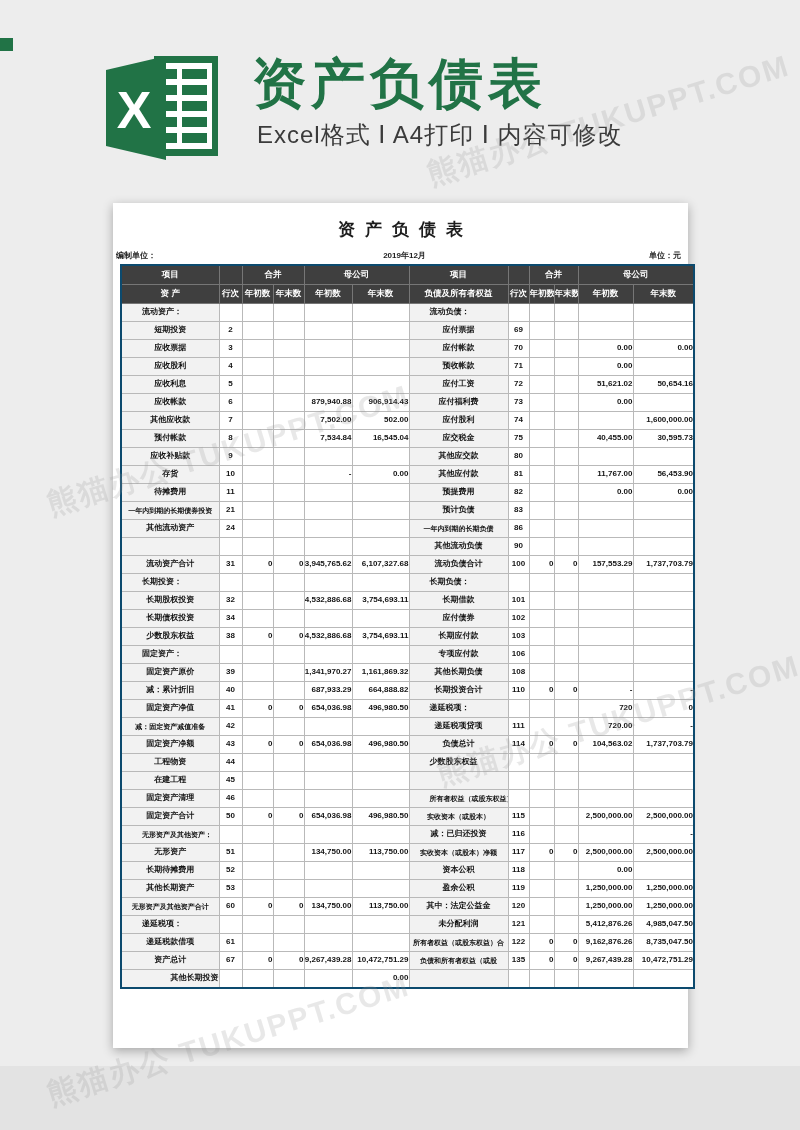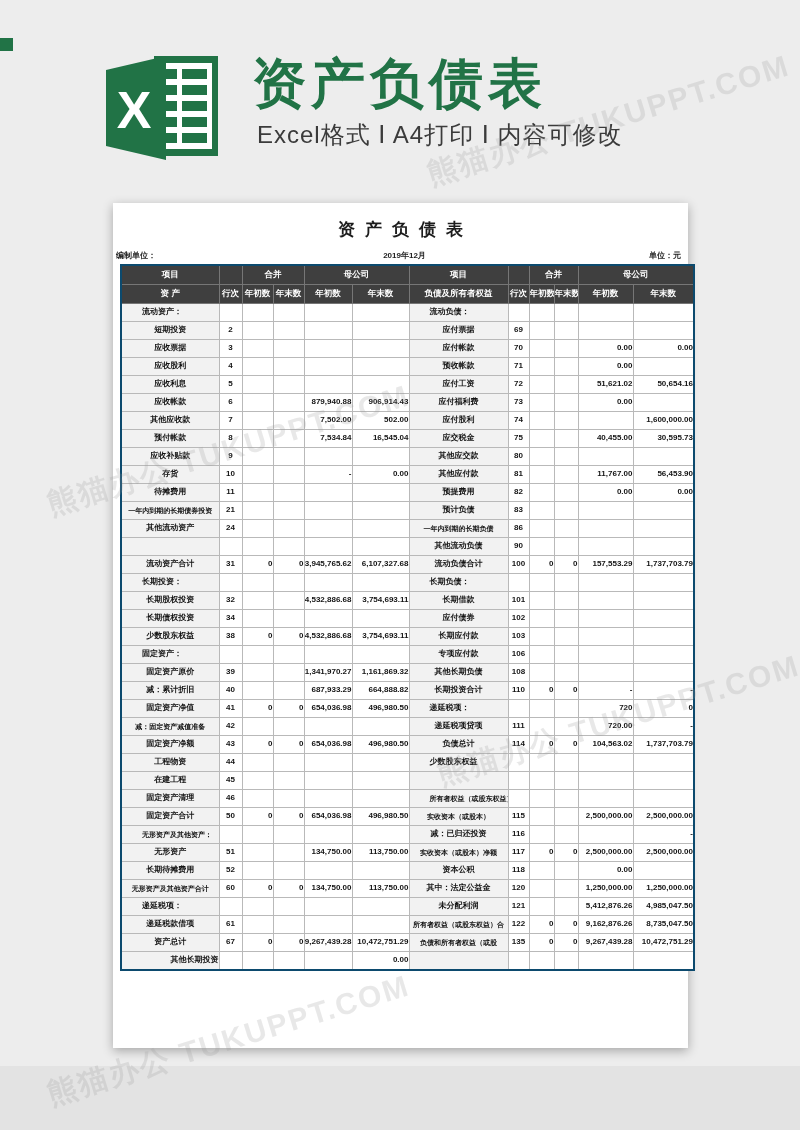--- a/index.html
+++ b/index.html
@@ -584,20 +584,34 @@
           <td class="num"></td>
           <td class="num"></td>
           <td class="item ">资本公积</td>
           <td class="lineno">118</td>
           <td class="num"></td>
           <td class="num"></td>
           <td class="num">0.00</td>
           <td class="num"></td>
         </tr>
         <tr>
+          <td class="item ">其他长期资产</td>
+          <td class="lineno">53</td>
+          <td class="num"></td>
+          <td class="num"></td>
+          <td class="num"></td>
+          <td class="num"></td>
+          <td class="item ">盈余公积</td>
+          <td class="lineno">119</td>
+          <td class="num"></td>
+          <td class="num"></td>
+          <td class="num">1,250,000.00</td>
+          <td class="num">1,250,000.00</td>
+        </tr>
+        <tr>
           <td class="item  sm">无形资产及其他资产合计</td>
           <td class="lineno">60</td>
           <td class="num">0</td>
           <td class="num">0</td>
           <td class="num">134,750.00</td>
           <td class="num">113,750.00</td>
           <td class="item ">其中：法定公益金</td>
           <td class="lineno">120</td>
           <td class="num"></td>
           <td class="num"></td>

